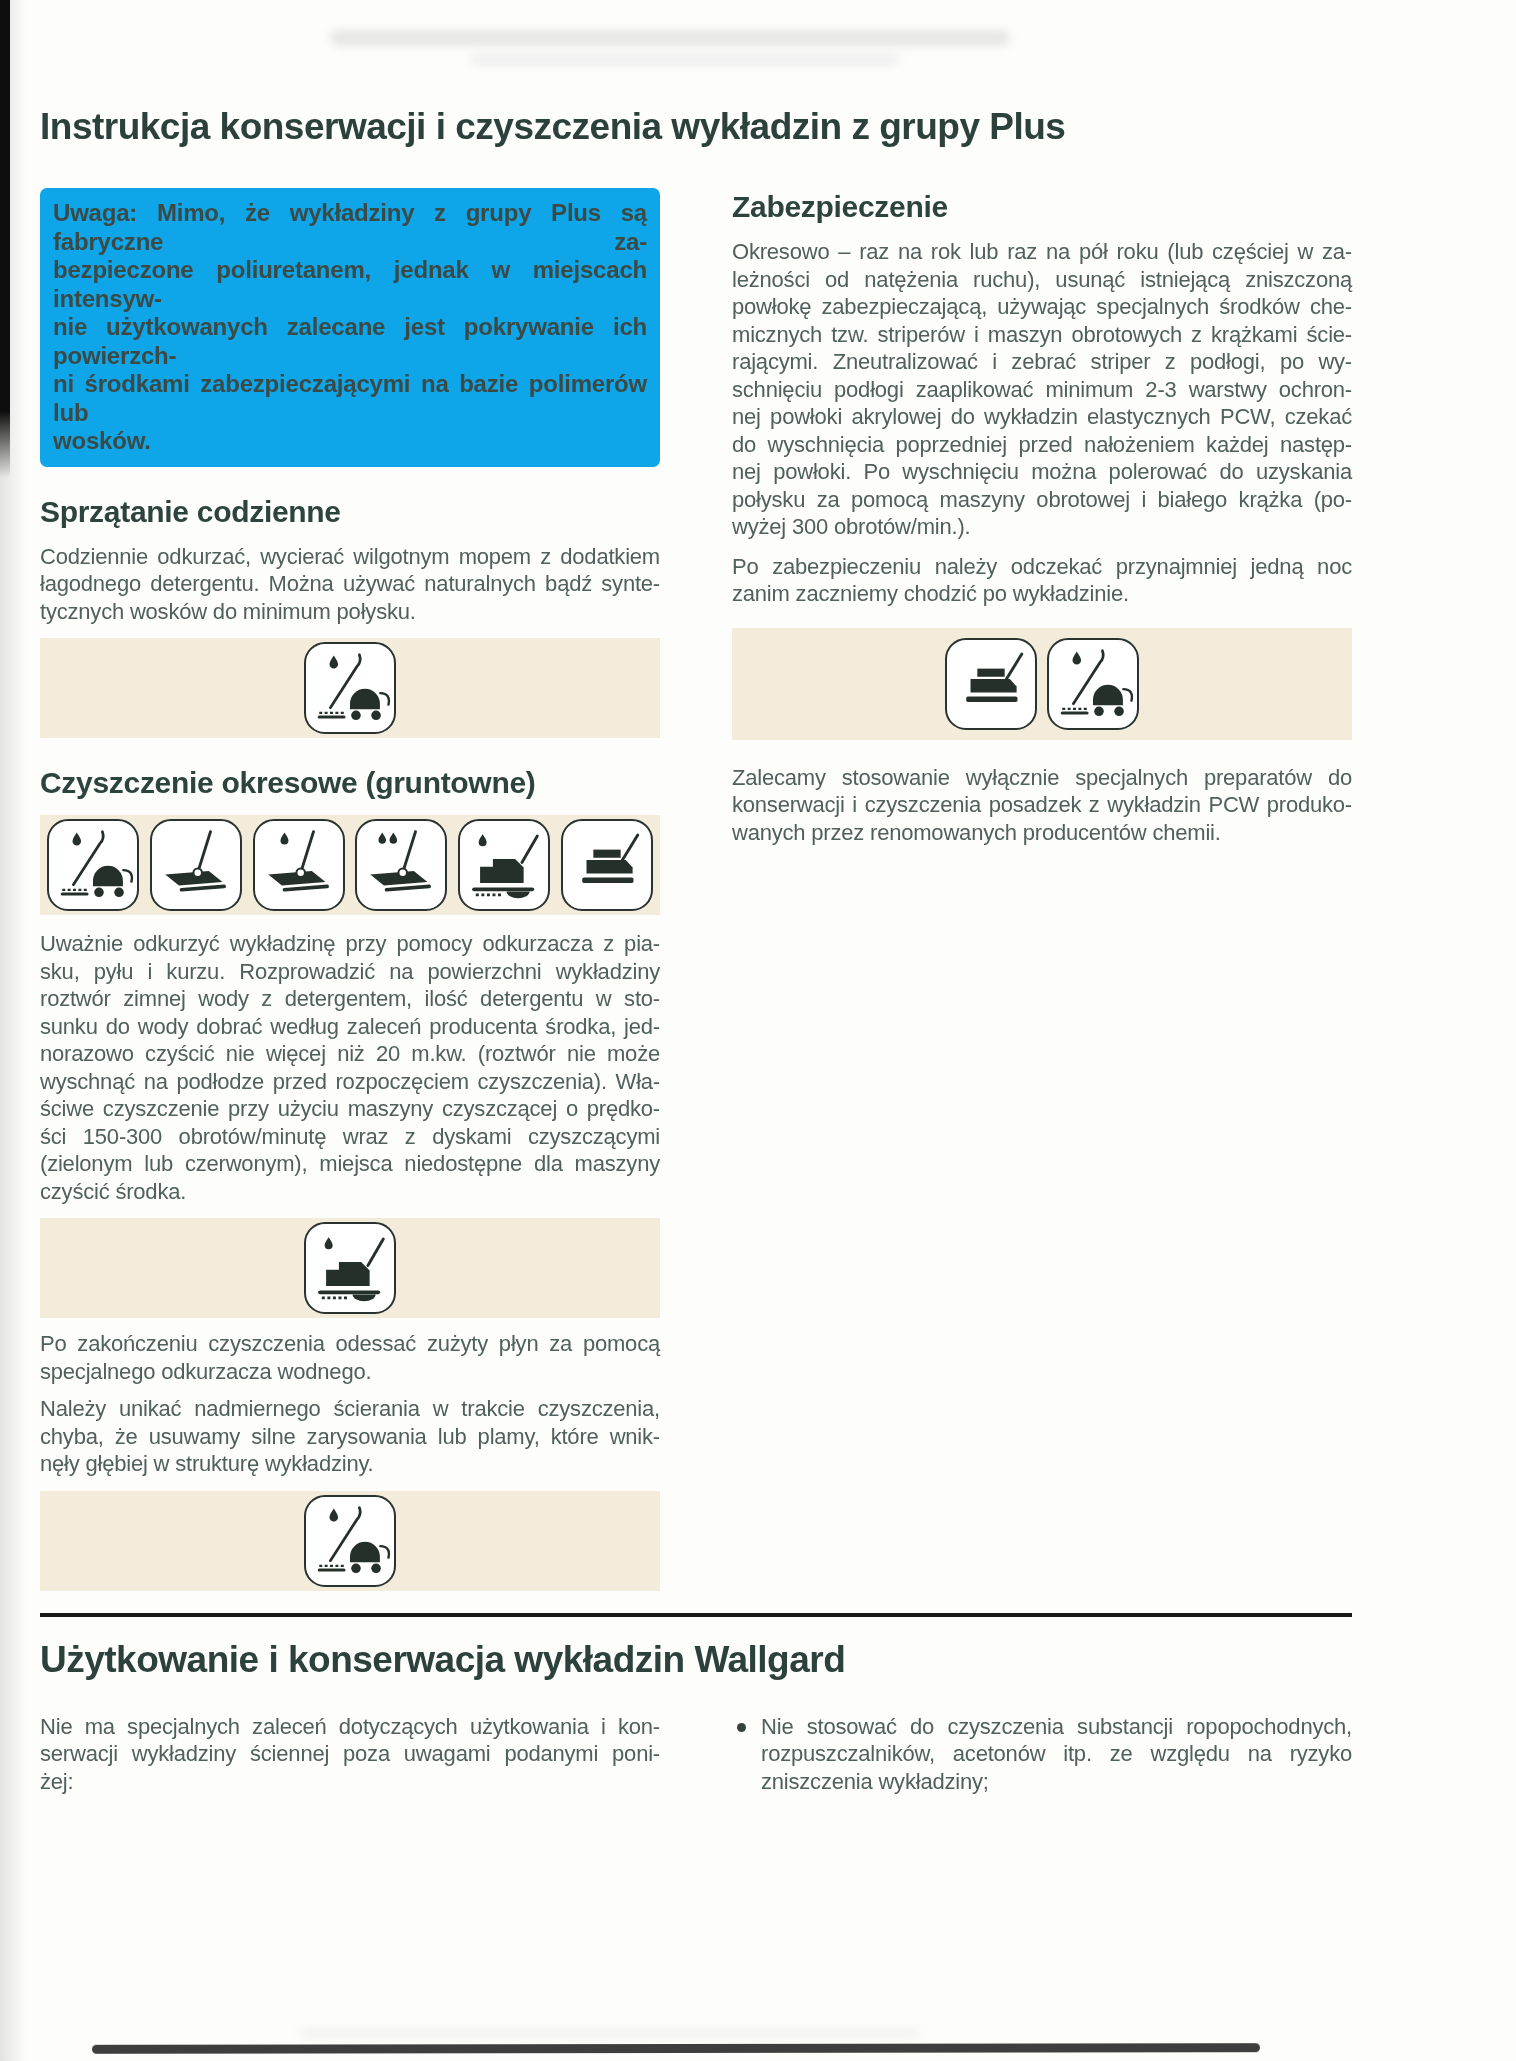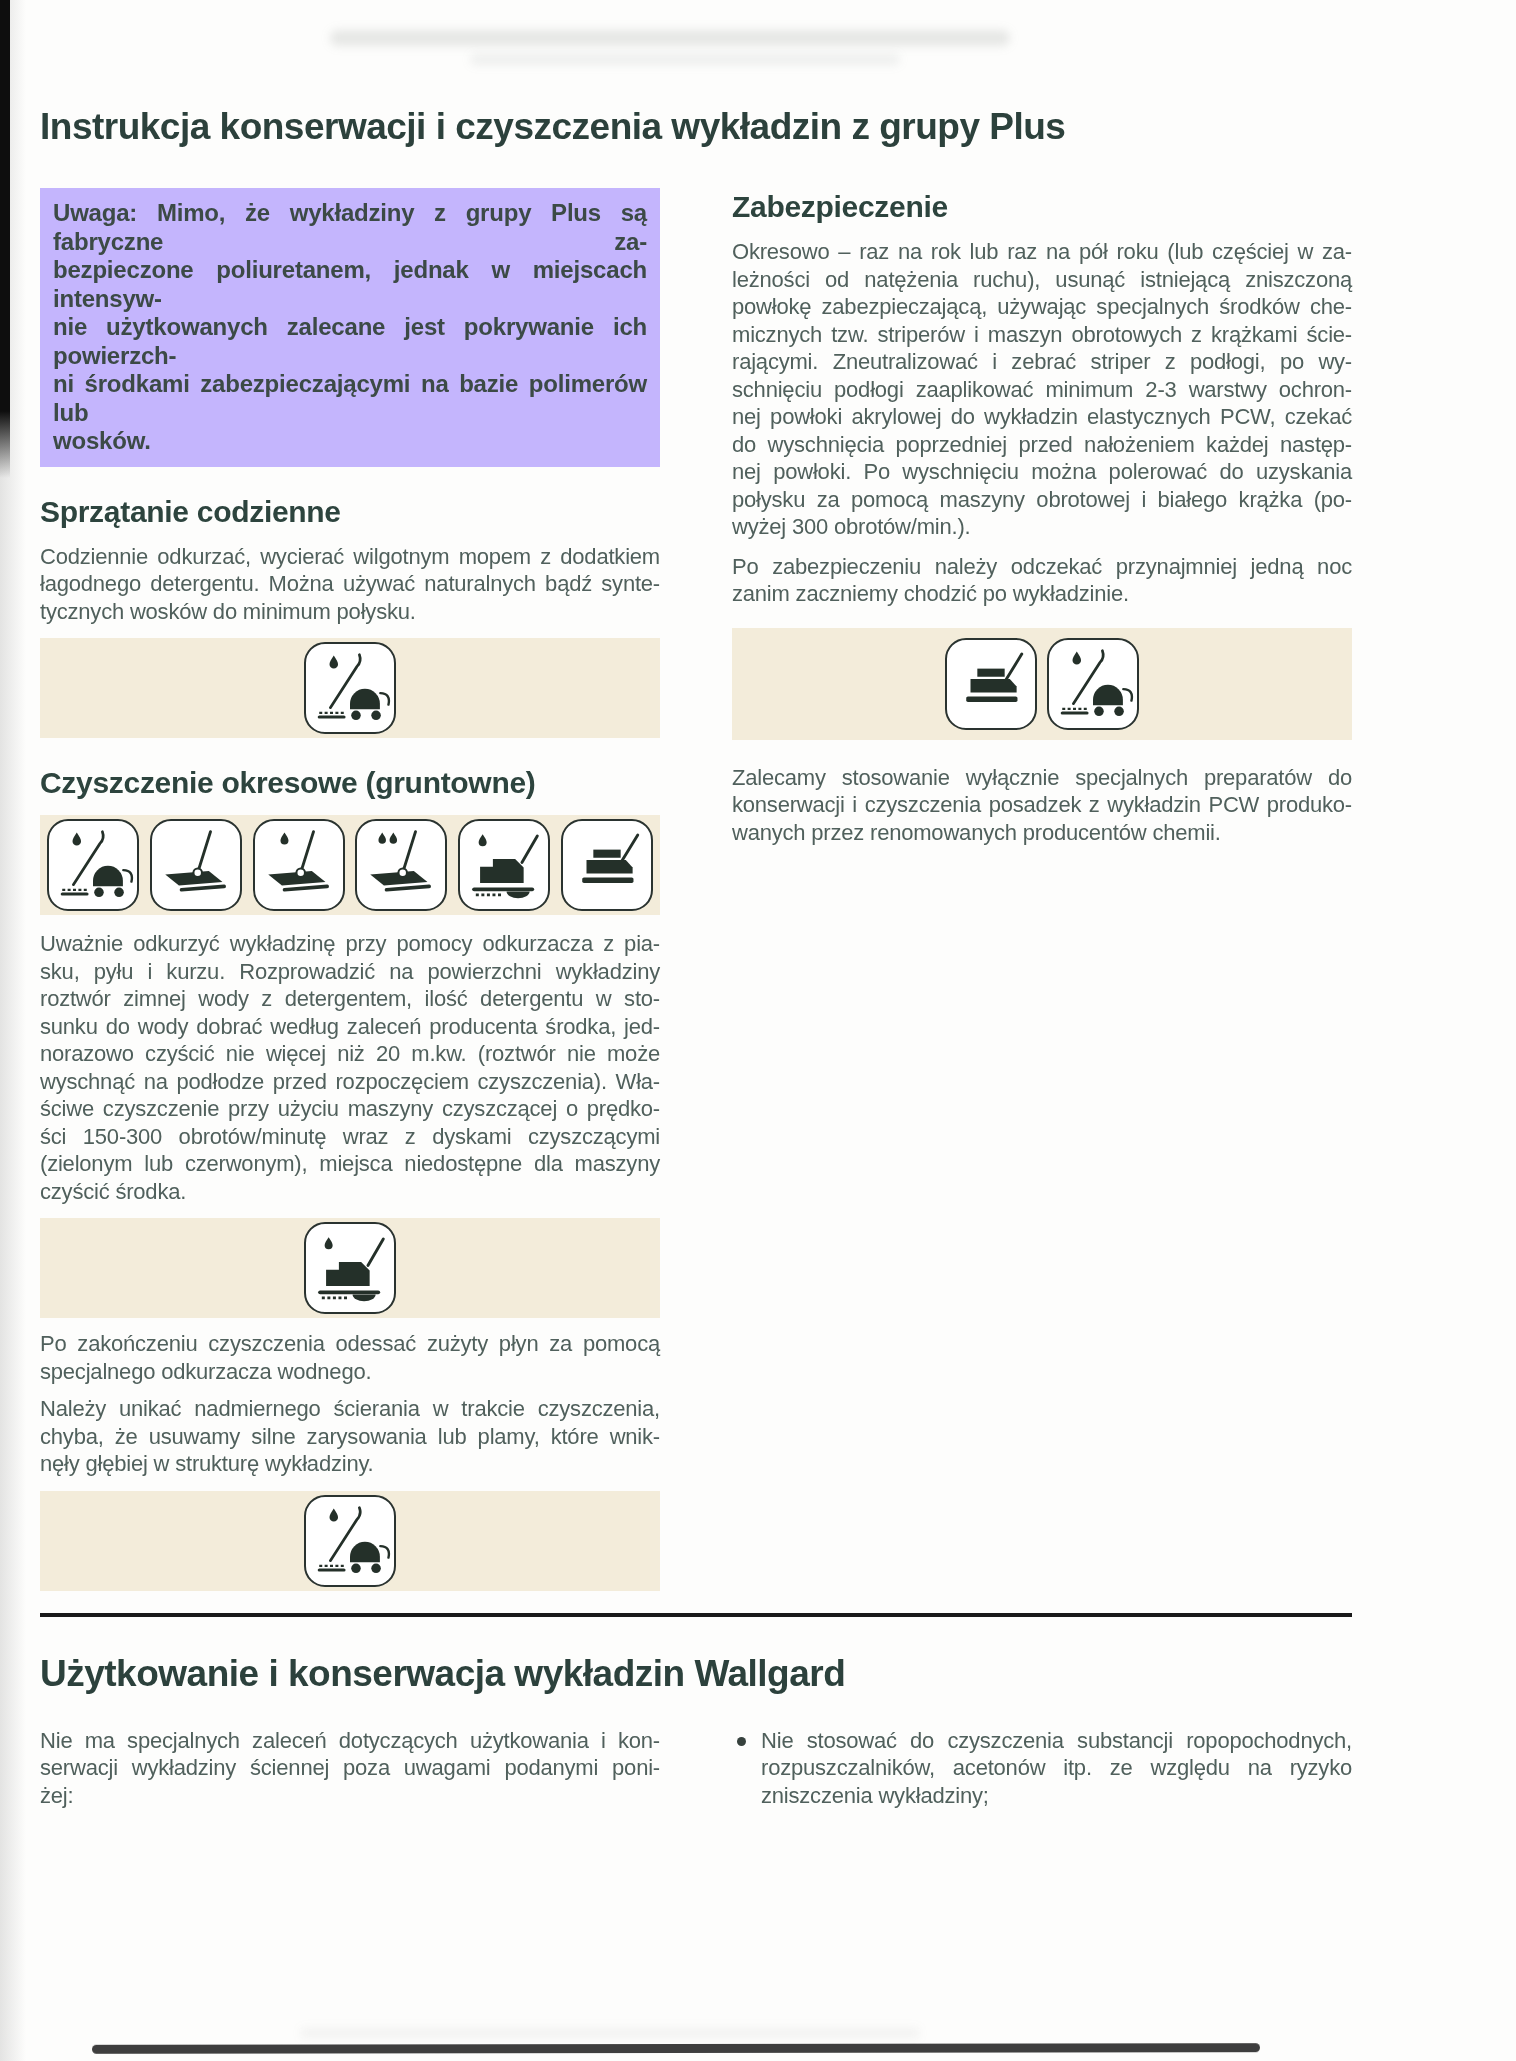--- a/index.html
+++ b/index.html
@@ -18,35 +18,35 @@
     background:linear-gradient(to bottom,#0e0e0e 86%,rgba(14,14,14,0));}
   .bottom-bar{position:absolute;left:92px;top:2044px;width:1168px;height:9px;
     background:#343434;border-radius:5px;filter:blur(.6px);transform:rotate(-.08deg);opacity:.95;}
   .ghost{position:absolute;pointer-events:none;filter:blur(5px);}
   .ghost1{left:330px;top:30px;width:680px;height:16px;background:rgba(110,120,115,.16);border-radius:8px;}
   .ghost2{left:470px;top:54px;width:430px;height:11px;background:rgba(110,120,115,.10);border-radius:6px;}
   .ghost3{left:300px;top:2028px;width:620px;height:10px;background:rgba(110,120,115,.08);border-radius:6px;}
 
   .content{margin:0 164px 0 40px;width:1312px;position:relative;}
   h1{font-size:37px;line-height:46px;font-weight:bold;color:#2c413c;letter-spacing:-.5px;margin:104px 0 38px;}
-  h1.t2{margin:34px 0 0;}
+  h1.t2{margin:20px 0 0;}
   h2{font-size:30px;line-height:38px;font-weight:bold;color:#2d443e;letter-spacing:-.3px;margin:26px 0 0;}
   .mt0{margin-top:0;}
   .cols{display:flex;justify-content:space-between;align-items:flex-start;min-height:1286px;}
   .cols2{margin-top:30px;min-height:0;}
   .col{width:620px;}
 
   .body-text{font-size:22px;line-height:27.5px;color:#50605c;letter-spacing:-.2px;}
   .para{margin-top:12px;}
   .para-lg{margin-top:24px;}
   .jline{text-align:justify;text-align-last:justify;}
   .jline.jlast{text-align-last:left;}
 
-  .notice{background:#c4b5fd;padding:11px 13px;font-size:24px;line-height:28.5px;
-    font-weight:bold;color:#3c4a46;letter-spacing:-.2px;}
+  .notice{background:#0ea5e9;padding:11px 13px;font-size:24px;line-height:28.5px;
+    font-weight:bold;color:#3c4a46;letter-spacing:-.2px;border-radius:7px;}
 
   .strip{background:#f3ecda;height:100px;margin-top:13px;display:flex;align-items:center;}
   .strip.center{justify-content:center;gap:10px;}
   .strip.spread{justify-content:space-between;padding:0 7px;}
   .strip.tall{height:112px;margin-top:20px;}
   .tile{width:92px;height:92px;box-sizing:border-box;border:2.5px solid #2a3330;border-radius:21px;
     background:#fff;display:flex;align-items:center;justify-content:center;flex:none;}
   .tile svg{width:82px;height:82px;display:block;}
 
   .divider{height:4px;background:#191919;margin-top:22px;}

